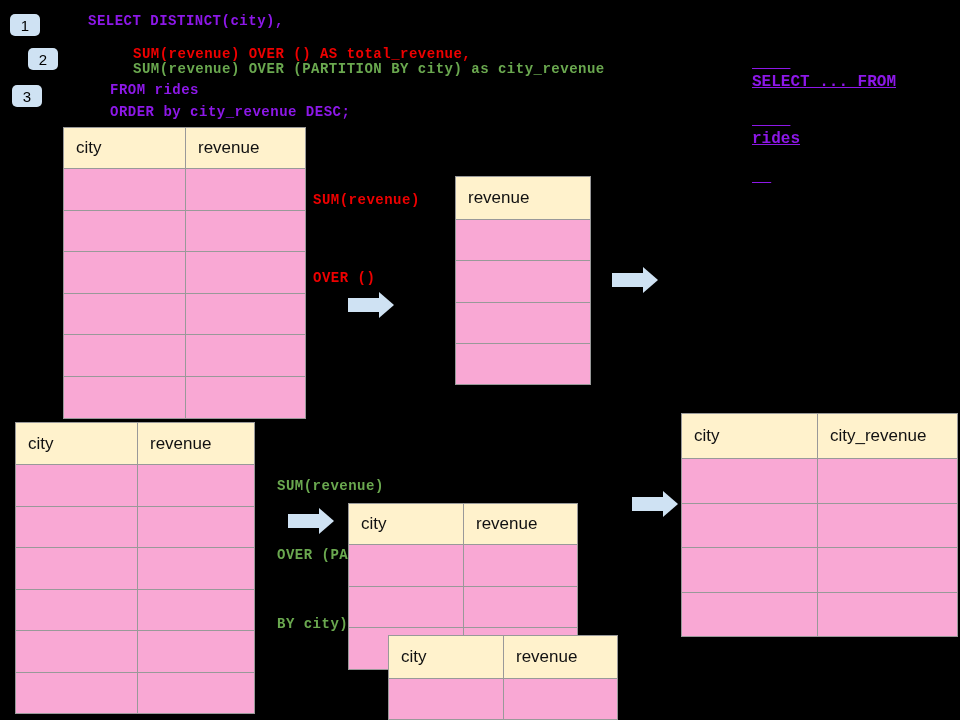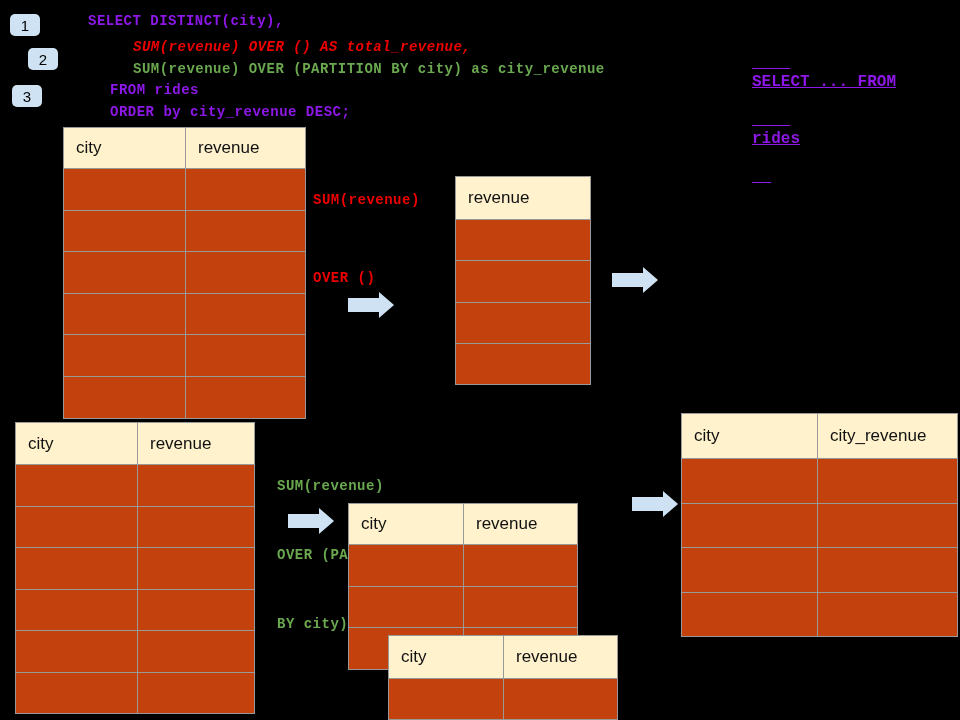--- a/index.html
+++ b/index.html
@@ -6,39 +6,39 @@
   #canvas{position:relative;width:960px;height:720px;background:#000000;overflow:hidden;
           font-family:"Liberation Sans",sans-serif;}
 
   
   .code{position:absolute;font-family:"Liberation Mono",monospace;font-weight:bold;
         font-size:14px;line-height:22px;letter-spacing:.5px;white-space:pre;}
   .c-purple{color:#8d18e8;}
   .c-red{color:#ee0000;}
   .c-green{color:#6aa84f;}
   #sql-l1{left:88px;top:10px;}
-  #sql-l2{left:133px;top:36px;font-style:italic;}
+  #sql-l2{left:133px;top:43px;}
   #sql-l3{left:133px;top:58px;text-align:center;}
   #sql-l4{left:110px;top:79px;}
   #sql-l5{left:110px;top:101px;}
 
   #side-note{left:752px;top:35px;font-size:16px;line-height:19px;letter-spacing:0;text-decoration:underline;}
   #red-note{left:313px;top:135px;line-height:26px;}
   #green-note{left:277px;top:429px;line-height:23px;}
 
   
   .badge{position:absolute;width:30px;height:22px;background:#cfe2f3;border-radius:5px;
          display:flex;align-items:center;justify-content:center;
          font-size:15px;color:#000;}
   #badge-1{left:10px;top:14px;}
   #badge-2{left:28px;top:48px;}
   #badge-3{left:12px;top:85px;}
 
   
-  .tbl{position:absolute;border:1px solid #999;box-sizing:border-box;background:#c2410c;}
+  .tbl{position:absolute;border:1px solid #999;box-sizing:border-box;background:#f9a8d4;}
   .thead{display:flex;background:#fff2cc;height:var(--hh);box-sizing:border-box;}
   .trow{display:flex;height:var(--rh);border-top:1px solid #999;box-sizing:border-box;}
   .th,.td{box-sizing:border-box;border-right:1px solid #999;}
   .th{display:flex;align-items:center;padding-left:12px;font-size:17px;color:#111;}
   .th:last-child,.td:last-child{border-right:none;flex:1;}
   .tbl[data-cols="1"] .th,.tbl[data-cols="1"] .td{border-right:none;flex:1;}
 
   #t1{left:63px;top:127px;width:243px;--hh:40px;--rh:41.6px;}
   #t1 .th:first-child,#t1 .td:first-child{width:122px;}
   #t2{left:455px;top:176px;width:136px;--hh:42px;--rh:41.3px;}

